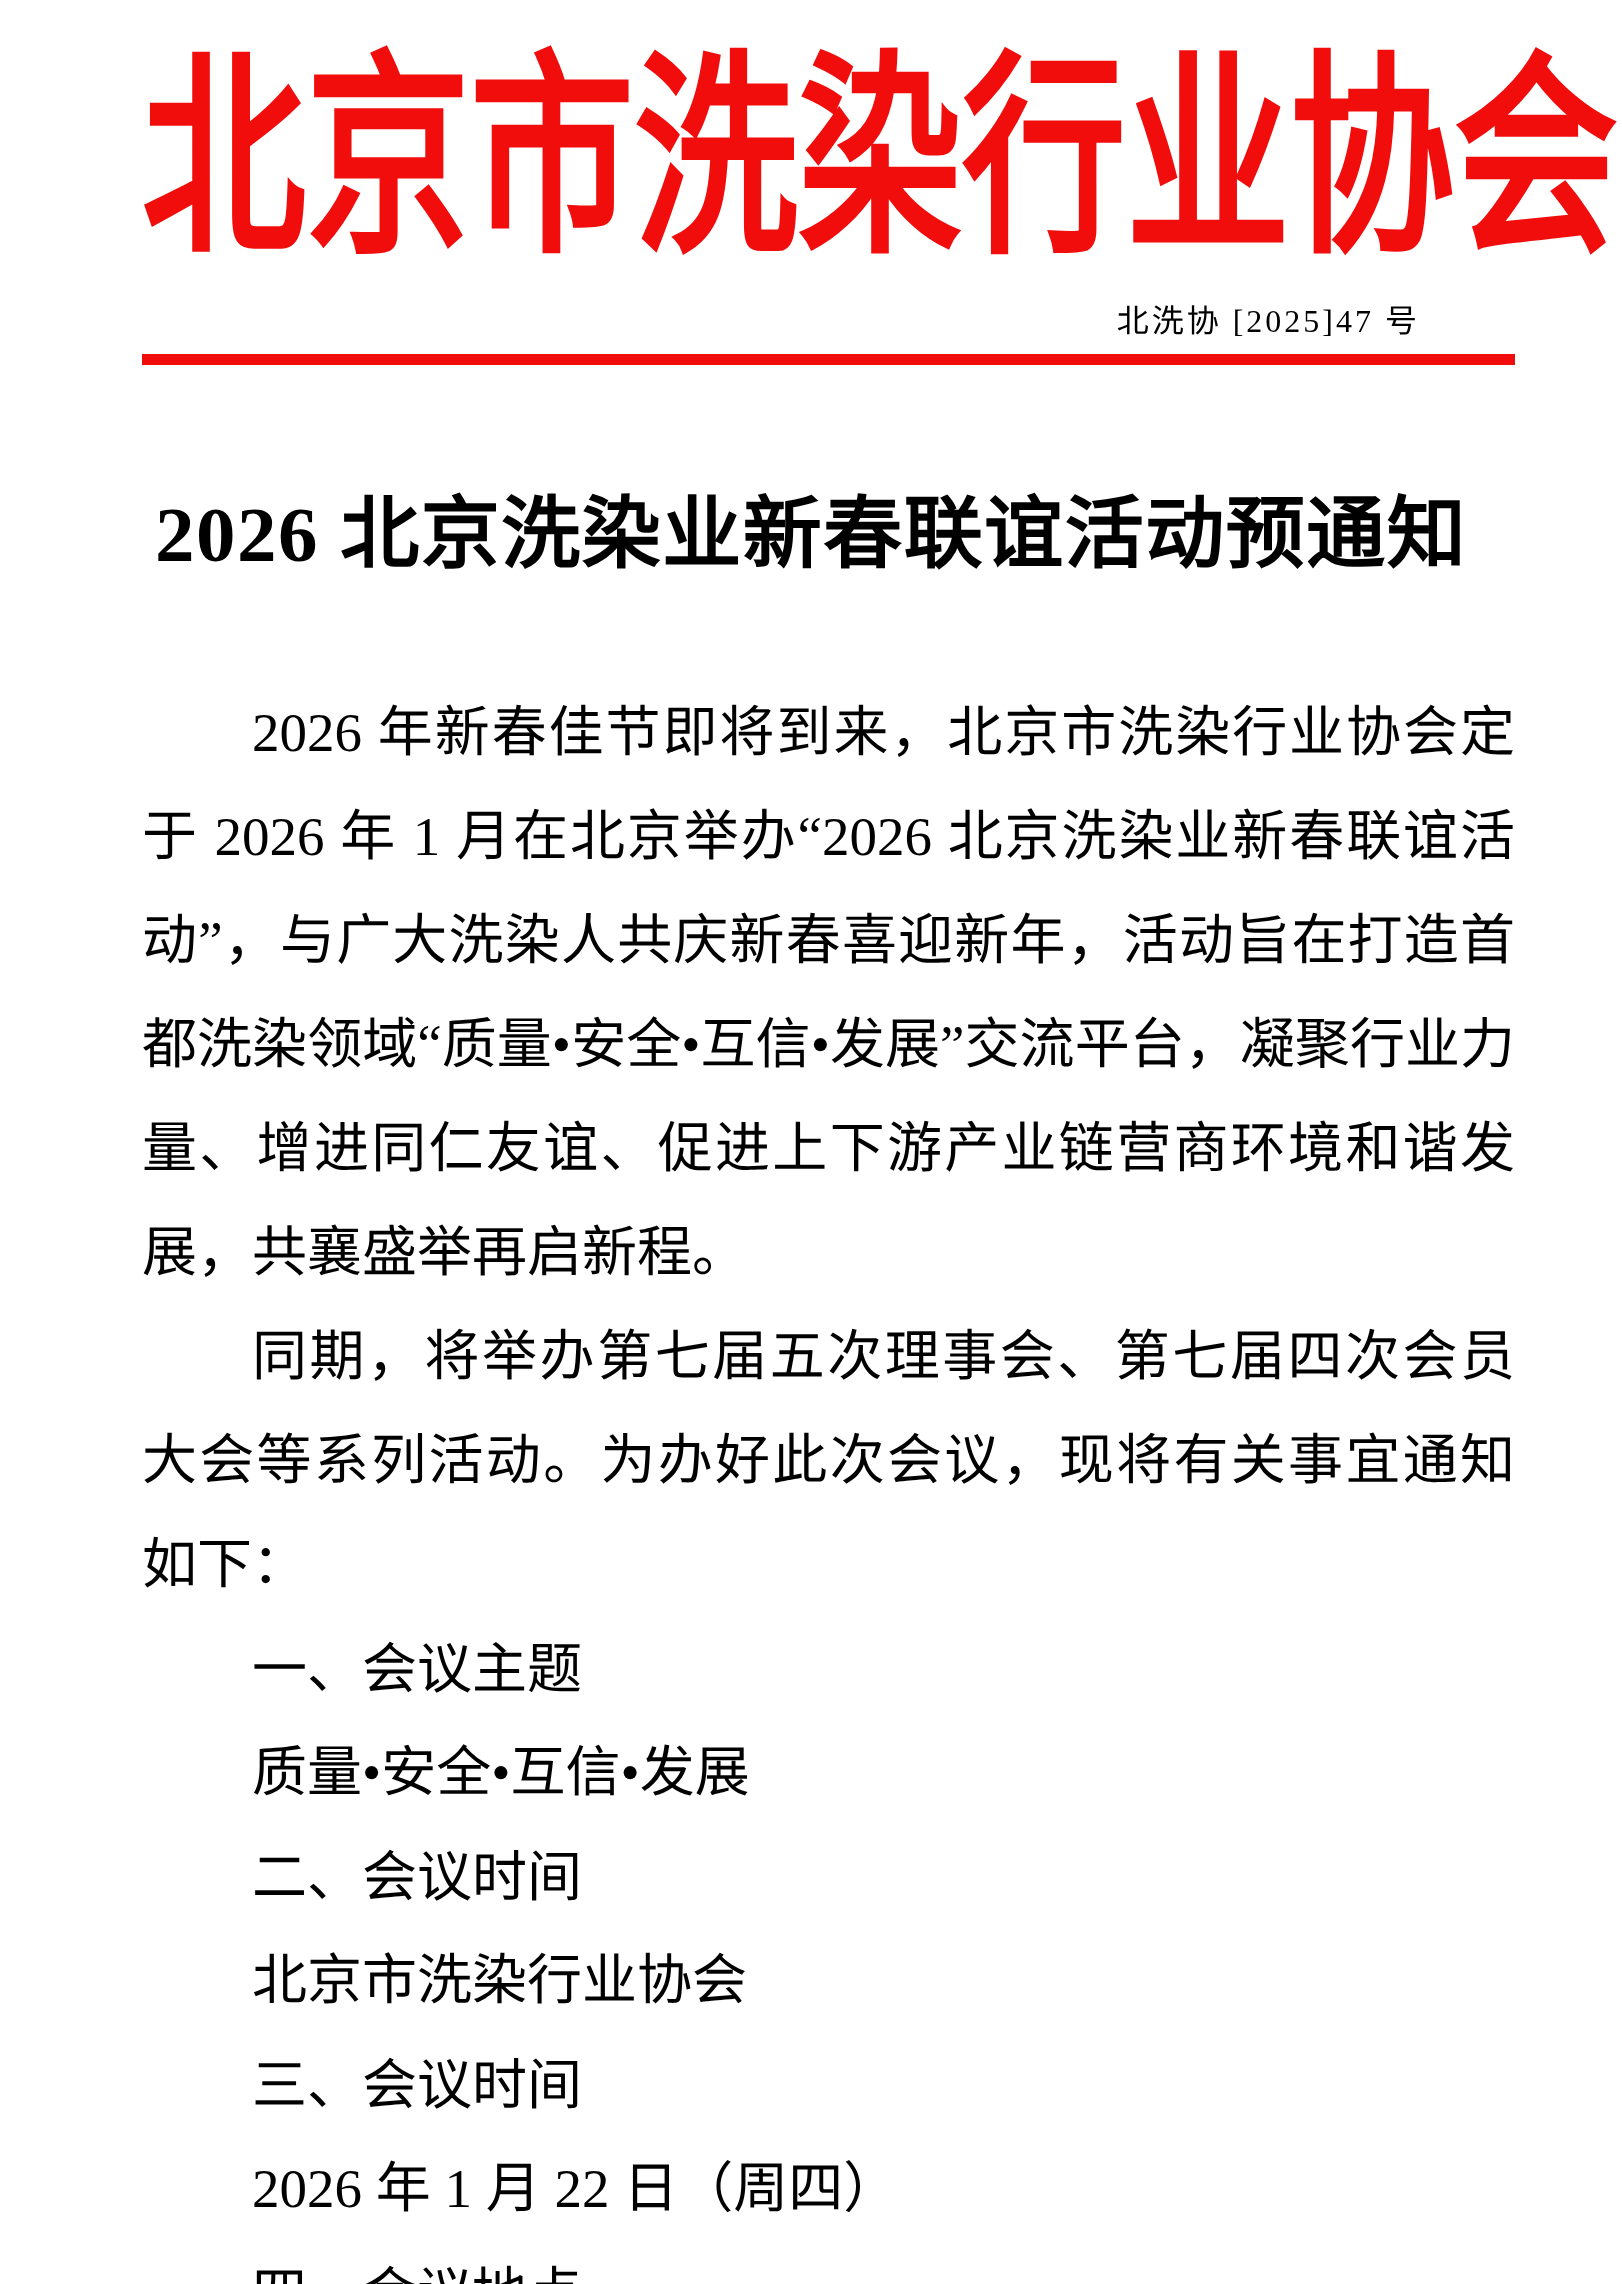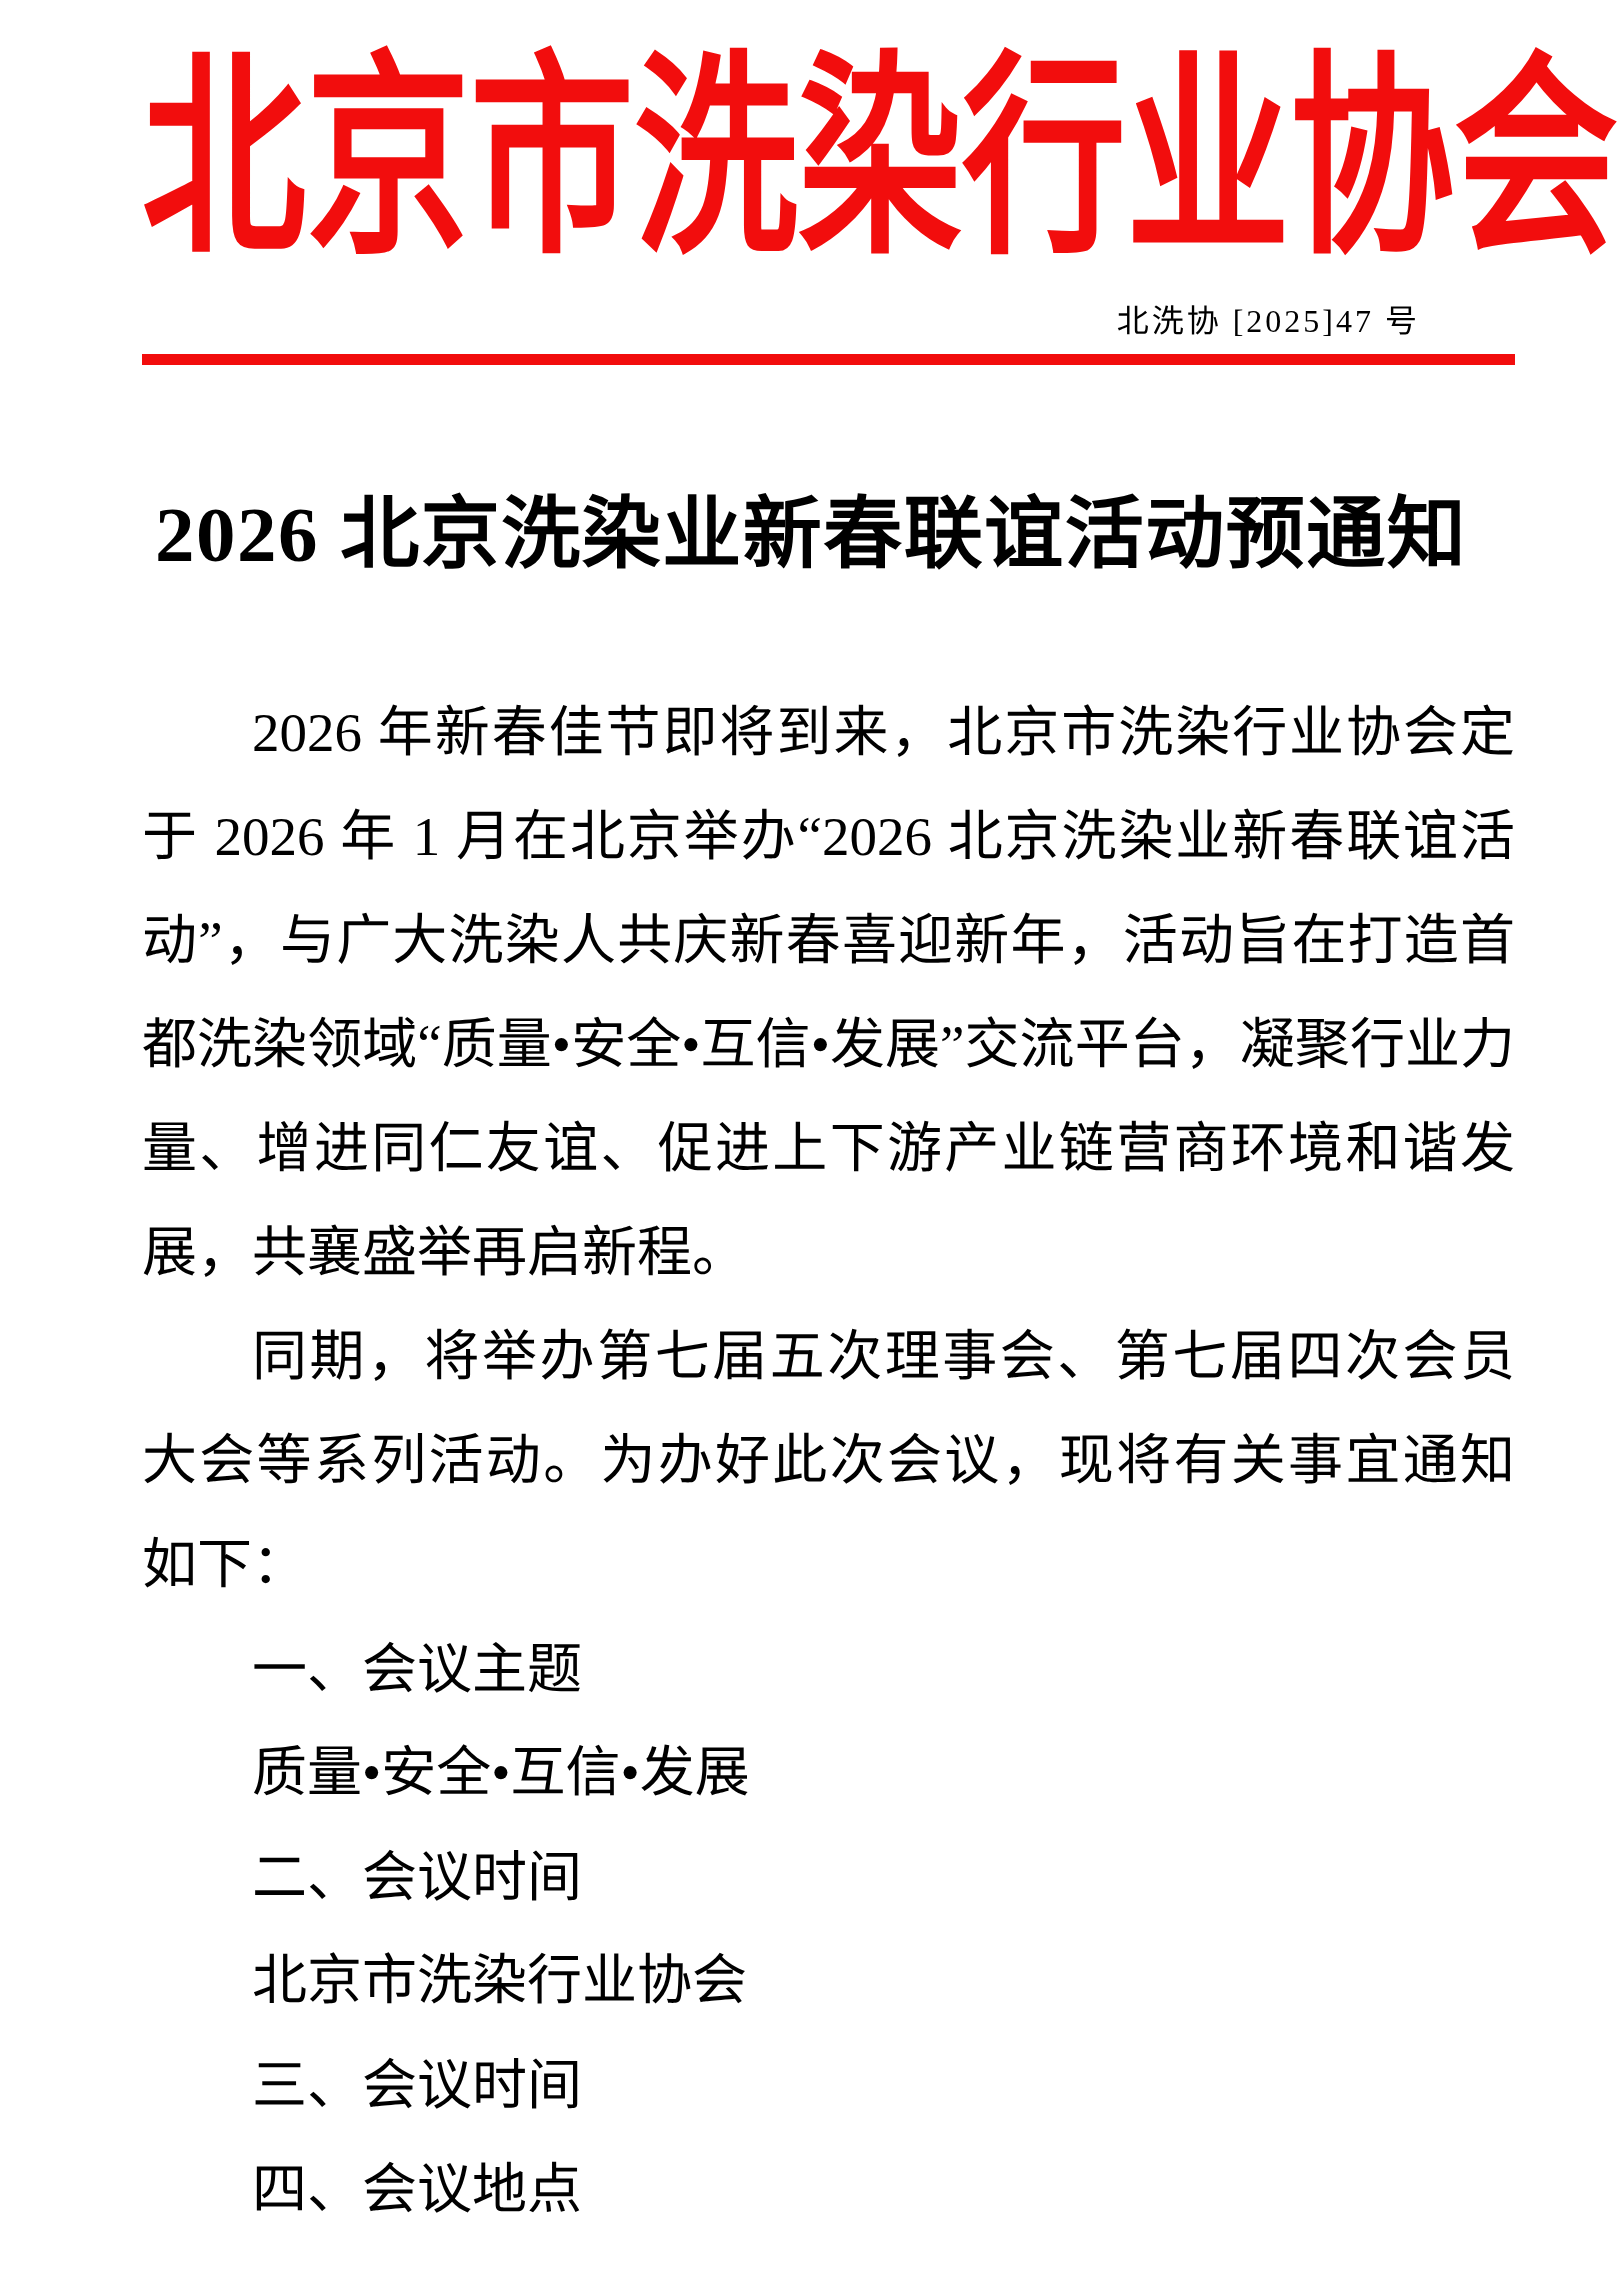--- a/index.html
+++ b/index.html
@@ -87,19 +87,20 @@
       <p class="para">2026 年新春佳节即将到来，北京市洗染行业协会定于 2026 年 1 月在北京举办“2026 北京洗染业新春联谊活动”，与广大洗染人共庆新春喜迎新年，活动旨在打造首都洗染领域“质量•安全•互信•发展”交流平台，凝聚行业力量、增进同仁友谊、促进上下游产业链营商环境和谐发展，共襄盛举再启新程。</p>
       <p class="para">同期，将举办第七届五次理事会、第七届四次会员大会等系列活动。为办好此次会议，现将有关事宜通知如下：</p>
 
       <p class="sec-heading">一、会议主题</p>
       <p class="sec-body">质量•安全•互信•发展</p>
 
       <p class="sec-heading">二、会议时间</p>
       <p class="sec-body">北京市洗染行业协会</p>
 
       <p class="sec-heading">三、会议时间</p>
+      <p class="sec-body">2026 年 1 月 22 日（周四）</p>
 
       <p class="sec-heading">四、会议地点</p>
     </div>
   </main>
 
 </div>
 
 
 </body></html>

